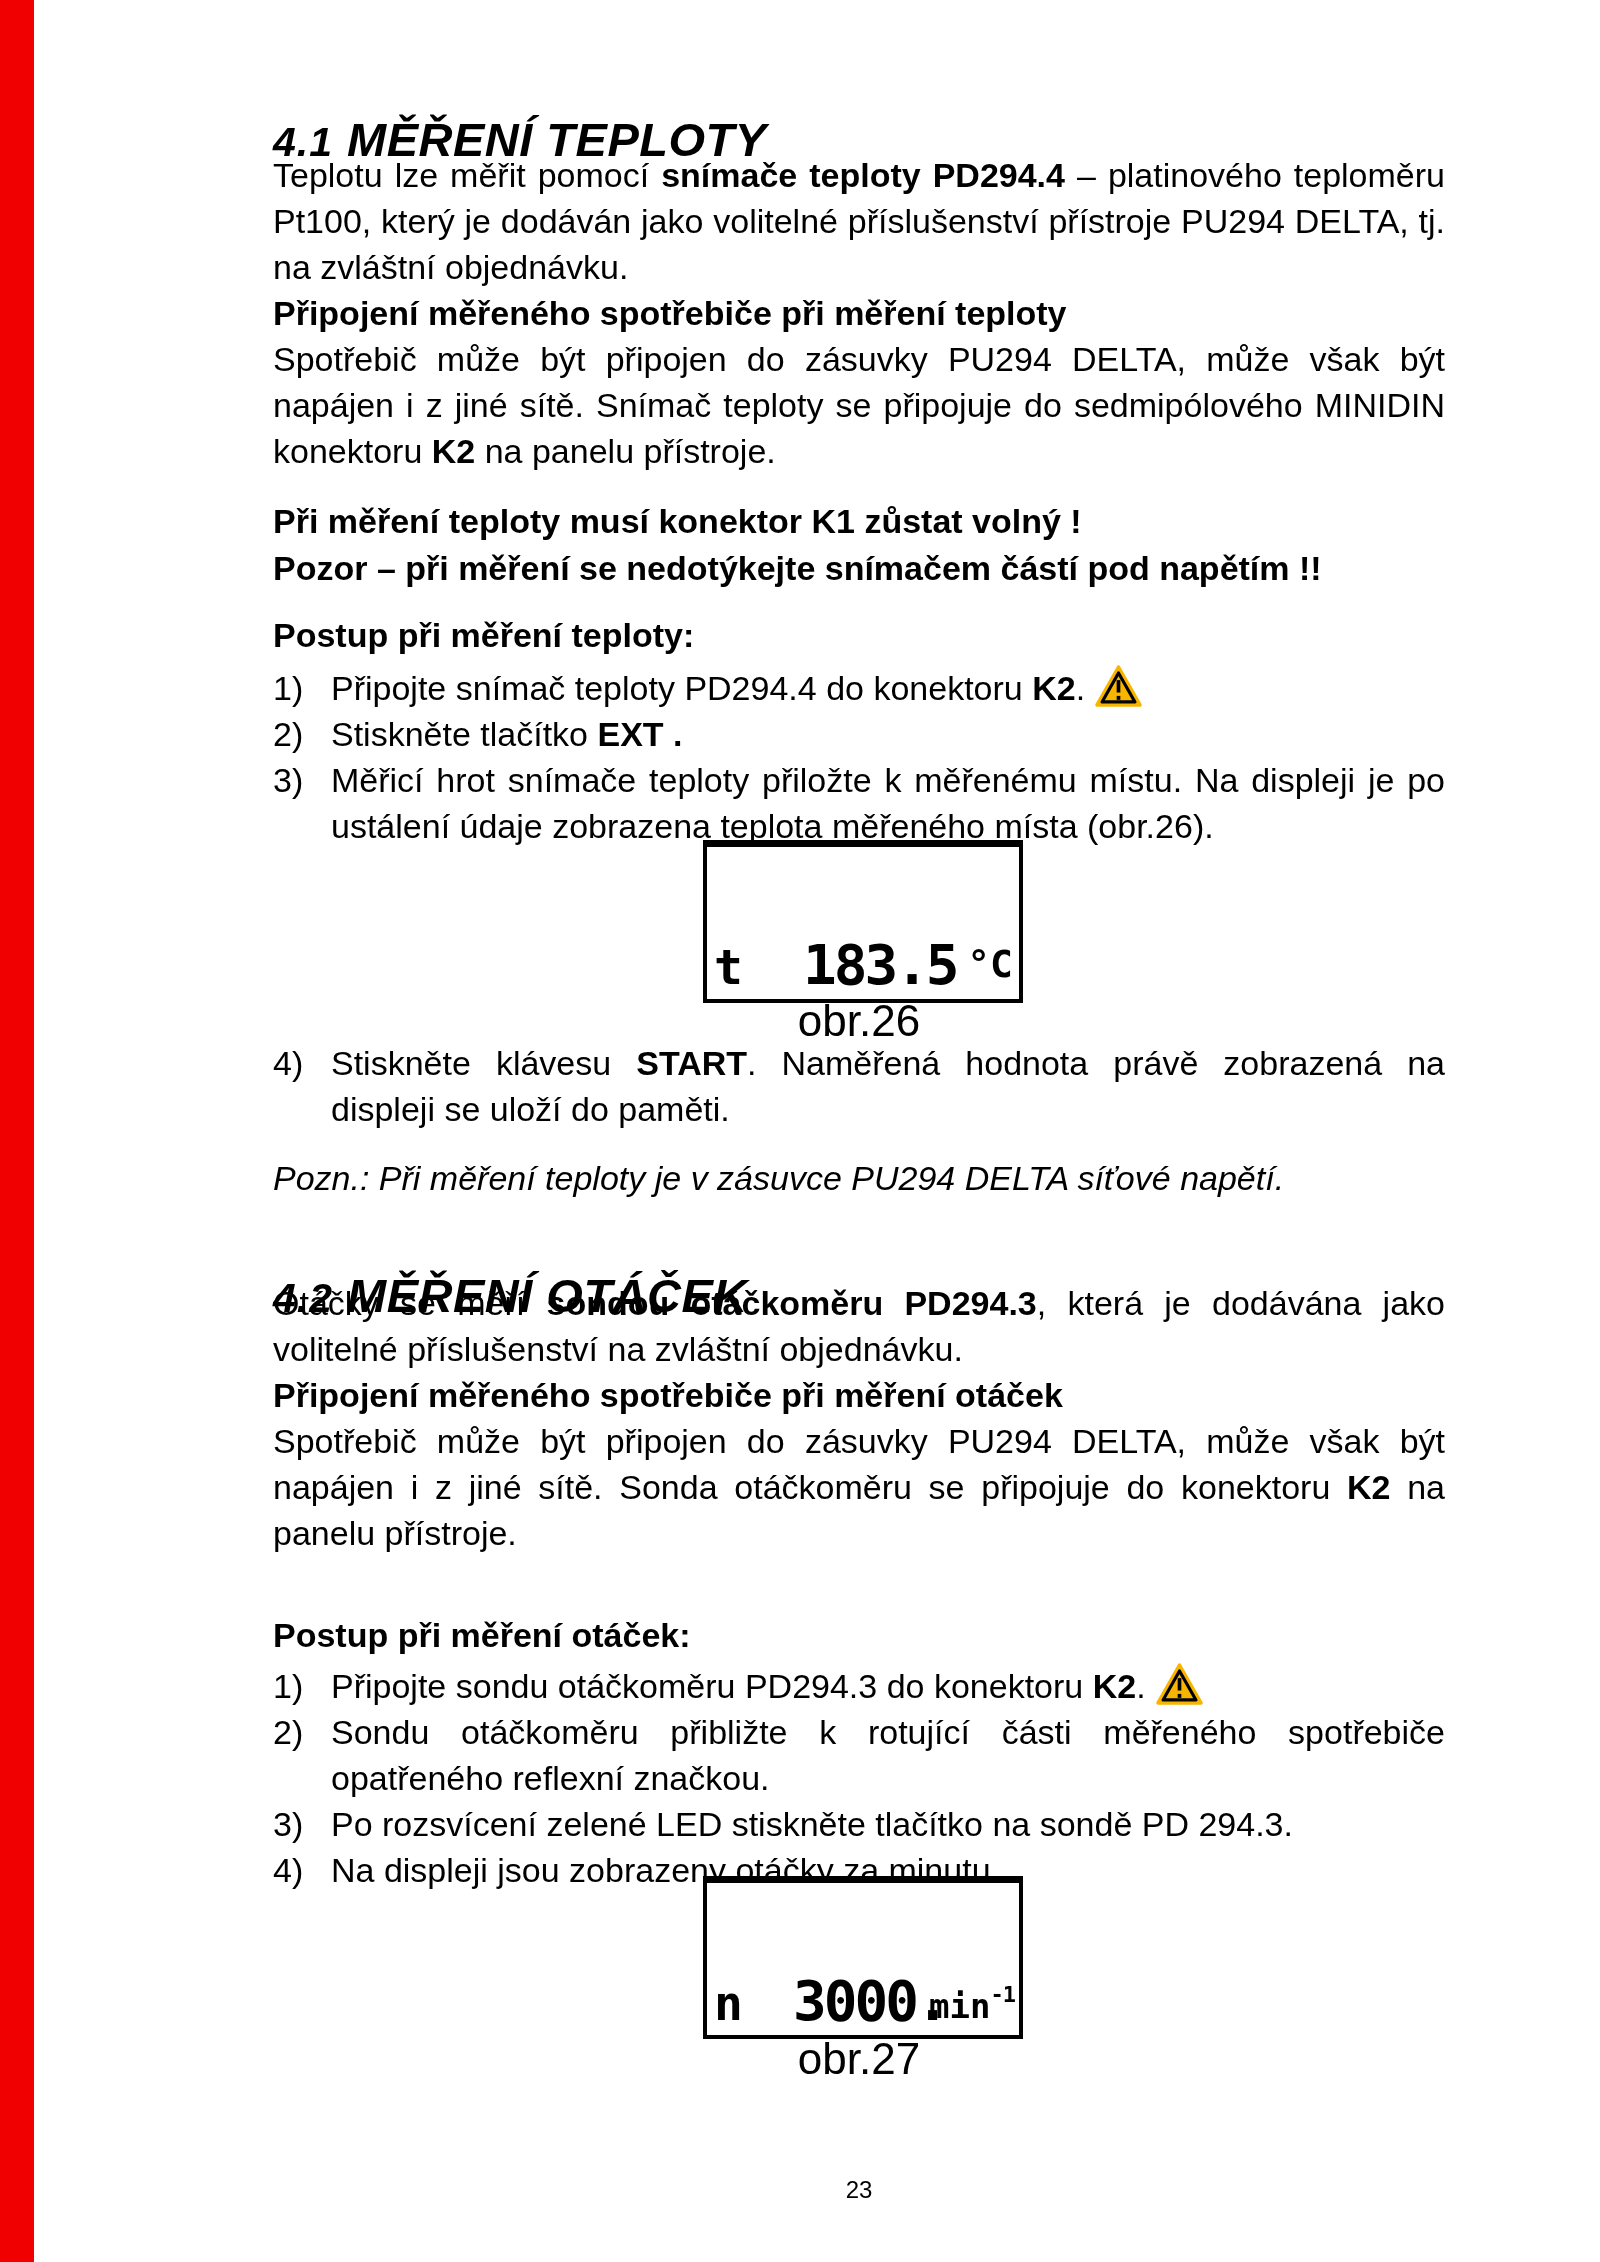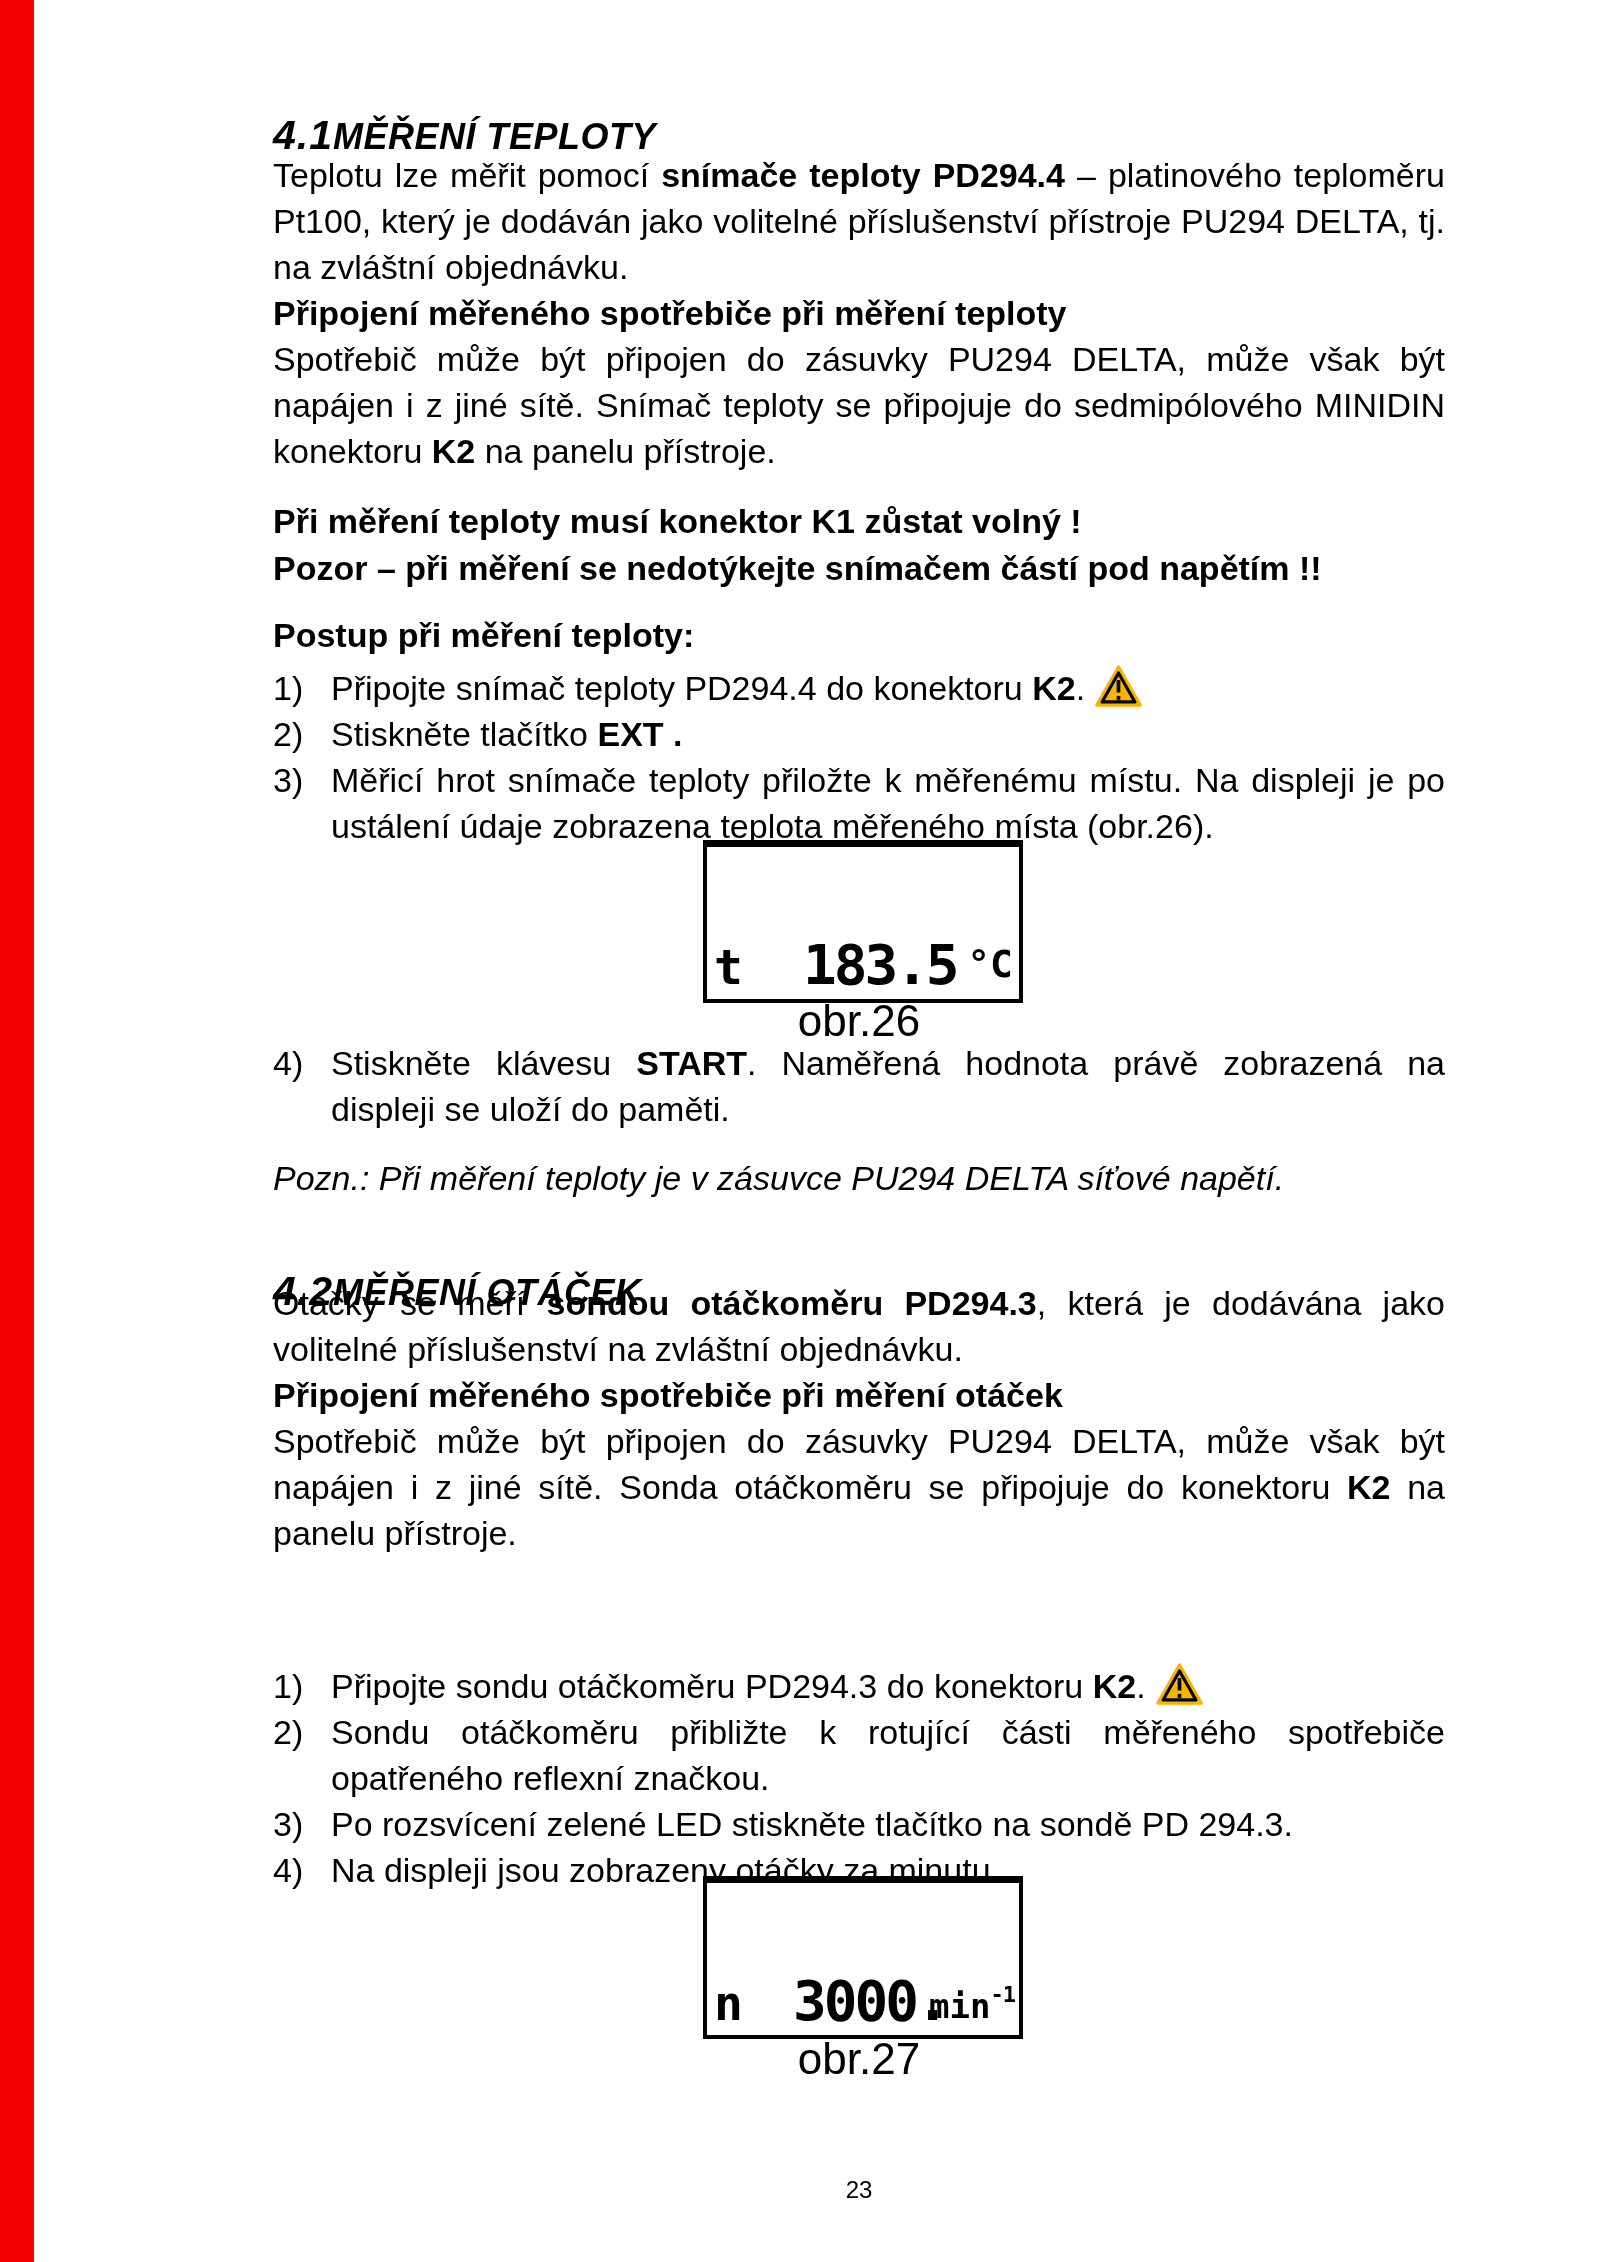--- a/index.html
+++ b/index.html
@@ -7,21 +7,21 @@
         font-family:"Liberation Sans",sans-serif;color:#000;overflow:hidden;}
   .redbar{position:absolute;left:0;top:0;width:34px;height:2262px;background:#f00000;}
   .content{position:absolute;left:273px;top:0;width:1172px;height:100%;}
   .abs{position:absolute;left:0;right:0;}
   .body-txt{font-size:34px;line-height:46px;}
   .just{text-align:justify;}
   .bold{font-weight:700;}
   .italic{font-style:italic;}
   .sec-head{font-style:italic;font-weight:700;white-space:nowrap;}
   .sec-num{font-size:41px;letter-spacing:1px;}
-  .sec-title{font-size:36px;letter-spacing:0.5px;text-align:center;}
+  .sec-title{font-size:47px;letter-spacing:0.5px;margin-left:14px;text-align:center;}
   .list-item{position:relative;padding-left:58px;}
   .item-num{position:absolute;left:0;top:0;}
   .nowrap{white-space:nowrap;}
   .warn-icon{display:inline-block;width:47px;height:42px;vertical-align:-7px;margin-left:10px;}
   .lcd{position:absolute;left:430px;width:312px;height:152px;background:#fff;
        border:4px solid #000;border-top-width:7px;}
   .lcd-label{position:absolute;left:7px;bottom:8px;
        font-family:"DejaVu Sans Mono",monospace;font-weight:700;font-size:48px;line-height:1;}
   .lcd-value{position:absolute;left:96px;bottom:6px;
        font-family:"DejaVu Sans Mono",monospace;font-weight:700;font-size:56px;line-height:1;letter-spacing:-3px;margin-top:31px;}
@@ -103,20 +103,21 @@
     <div class="abs body-txt" style="top:1280px;">
       <div class="just">
         <span>Otáčky se měří </span><span class="bold">sondou otáčkoměru PD294.3</span><span>, která je dodávána jako volitelné příslušenství na zvláštní objednávku.</span>
       </div>
       <div class="bold">Připojení měřeného spotřebiče při měření otáček</div>
       <div class="just">
         <span>Spotřebič může být připojen do zásuvky PU294 DELTA, může však být napájen i z jiné sítě. Sonda otáčkoměru se připojuje do konektoru </span><span class="bold">K2</span><span> na panelu přístroje.</span>
       </div>
     </div>
 
+    <div class="abs body-txt bold" style="top:1612px;">Postup při měření otáček:</div>
 
     <div class="abs body-txt" style="top:1663px;">
       <div class="list-item nowrap">
         <span class="item-num">1)</span>
         <span>Připojte sondu otáčkoměru PD294.3 do konektoru </span><span class="bold">K2</span><span>.</span><span class="warn-icon"><svg viewBox="0 0 36 32" width="47" height="42">
               <path d="M18 1.5 L34.5 30.5 L1.5 30.5 Z" fill="#f7b500" stroke="#f7b500" stroke-width="2.6" stroke-linejoin="round"></path>
               <path d="M18 6 L30.6 28.2 L5.4 28.2 Z" fill="none" stroke="#000" stroke-width="2.4" stroke-linejoin="round"></path>
               <rect x="16.6" y="11.5" width="2.8" height="9.5" fill="#000"></rect>
               <rect x="16.6" y="23.6" width="2.8" height="3" fill="#000"></rect>
             </svg></span>

